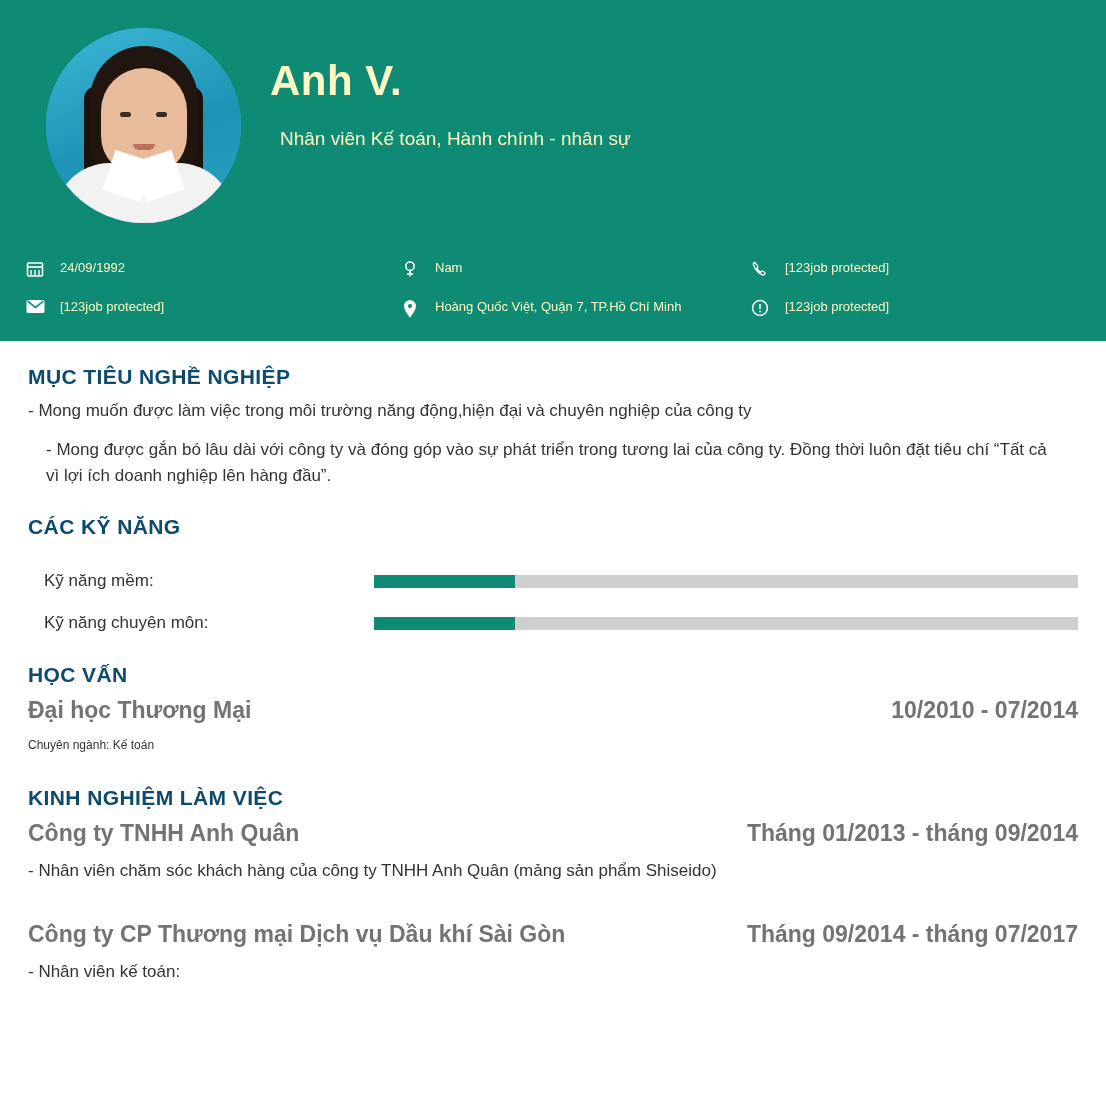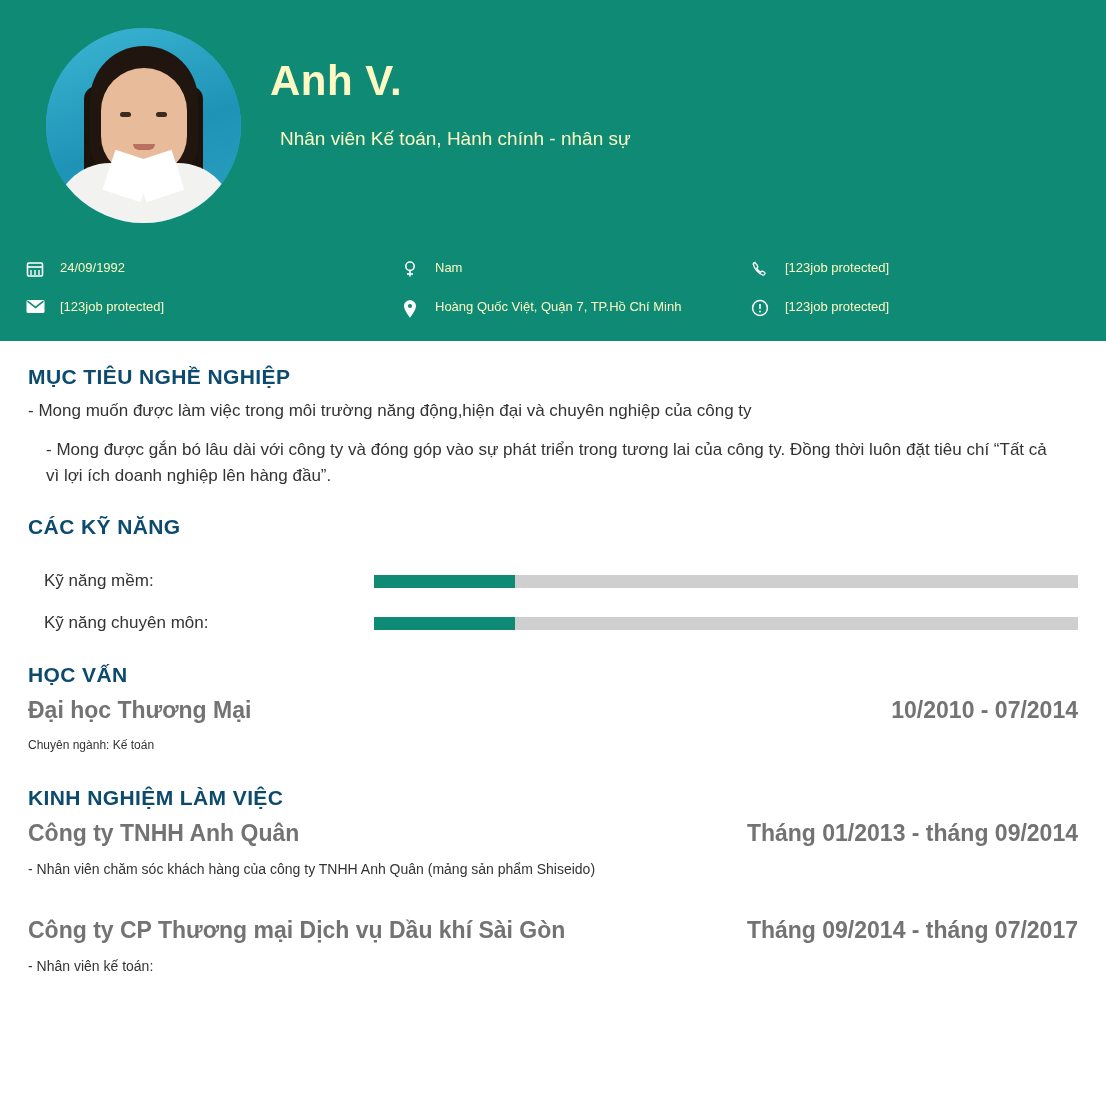--- a/index.html
+++ b/index.html
@@ -216,21 +216,21 @@
     color: #737373;
   }
   .row-sub {
     font-size: 12px;
     margin-top: 14px;
   }
   .exp-wrap { margin-top: 34px; }
   .exp-item { margin-top: 14px; }
   .exp-item.first { margin-top: 4px; }
   .exp-desc {
-    font-size: 14px;
+    font-size: 17px;
     margin-top: 14px;
   }
   .exp-block-gap { height: 26px; }
 </style>
 </head>
 <body>
 
 <div class="header">
   <div class="header-top">
 

